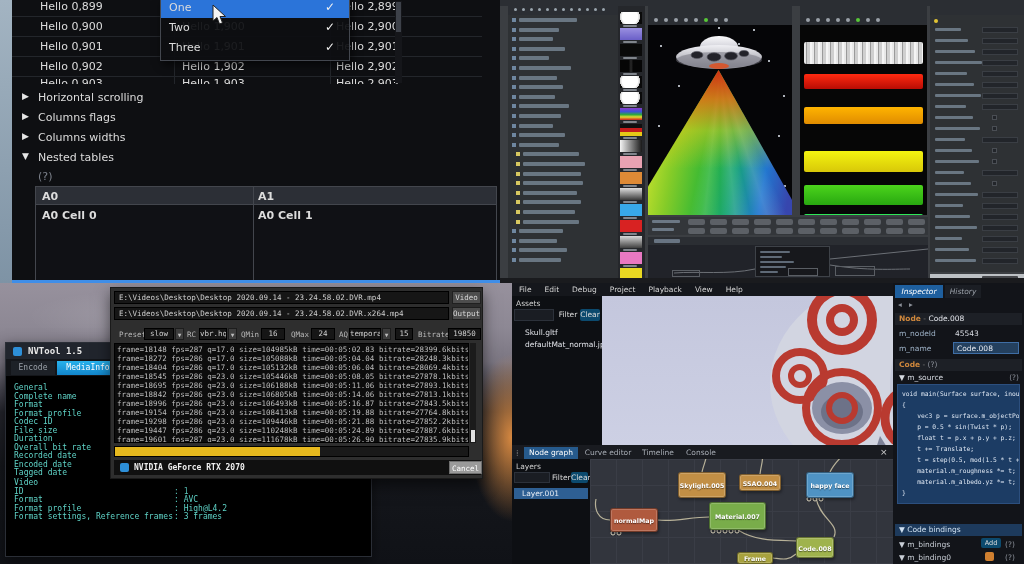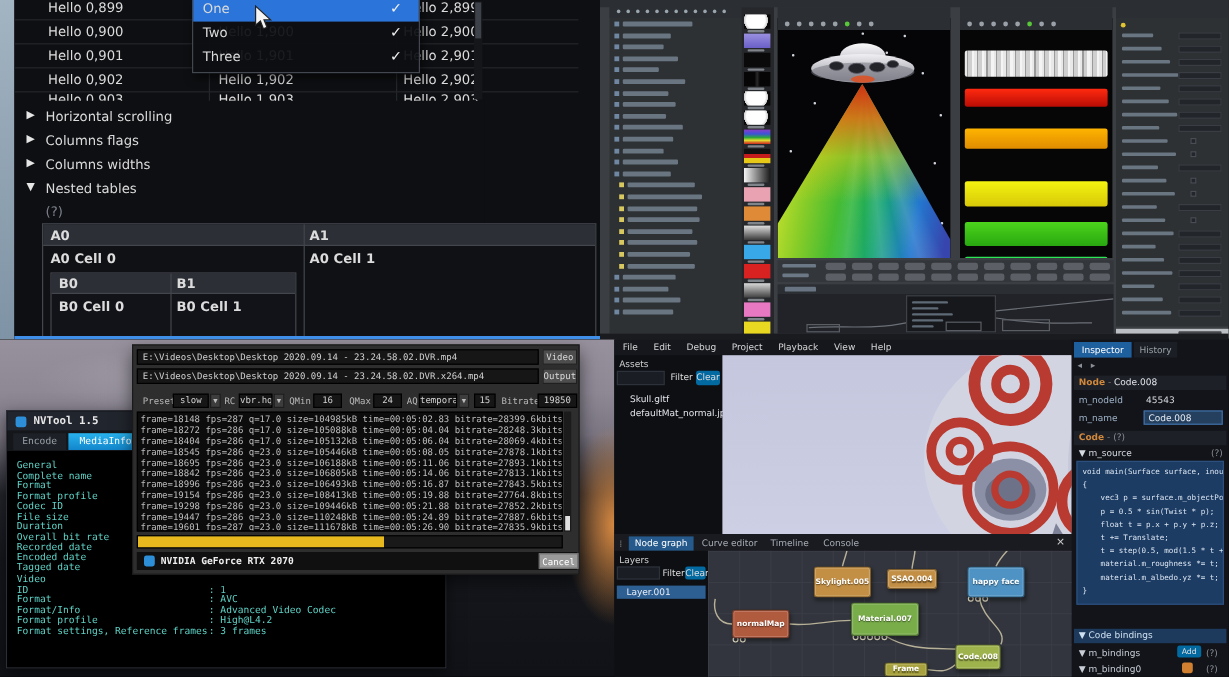--- a/index.html
+++ b/index.html
@@ -97,25 +97,25 @@
   .gpurow{position:absolute;left:3px;top:172px;width:367px;height:15px;background:#101010;}
   .cancel{position:absolute;left:335px;top:1px;width:33px;height:13px;background:#9a9a9a;color:#fff;
           text-align:center;line-height:13px;border:1px solid #6f6f6f;}
 
   
   .q-br{position:absolute;left:512px;top:283px;width:512px;height:281px;background:#15171c;overflow:hidden;font-size:7.5px;}
   .menu{position:absolute;left:0;top:0;width:512px;height:13px;background:#15171c;display:flex;gap:13px;
         padding:2px 0 0 7px;color:#d6d6d6;}
   .assets{position:absolute;left:0;top:13px;width:90px;height:149px;background:#0d0f13;}
   .minibtn{position:absolute;height:12px;line-height:12px;text-align:center;color:#ddd;}
-  .blue{background:#0369a1;border-radius:2px;}
+  .blue{background:#0c4a6e;border-radius:2px;}
   .vp3{position:absolute;left:90px;top:13px;width:291px;height:149px;overflow:hidden;
        background:linear-gradient(180deg,#c4c7dd,#cdd0e4);}
   .insp{position:absolute;left:381px;top:0;width:131px;height:281px;background:#121419;color:#c9ced6;}
-  .itab{position:absolute;top:2px;height:13px;line-height:13px;text-align:center;}
+  .itab{position:absolute;top:2px;height:13px;line-height:13px;text-align:center;font-style:italic;}
   .ihdr{position:absolute;left:2px;width:127px;height:12px;background:#1d2026;line-height:12px;padding-left:4px;}
   .codebox{position:absolute;left:4px;top:101px;width:123px;height:120px;background:#1c3c64;border:1px solid #2c4f7e;
            color:#dde6f2;font-size:6.3px;line-height:11px;padding:3px 0 0 4px;overflow:hidden;}
   .codebox div{white-space:pre;}
   .ng{position:absolute;left:0;top:162px;width:381px;height:119px;background:#191b20;}
   .ngtab{position:absolute;top:2px;height:12px;line-height:12px;text-align:center;color:#a7acb4;}
   .layers{position:absolute;left:0;top:14px;width:78px;height:105px;background:#0d0f13;}
   .graph{position:absolute;left:78px;top:14px;width:303px;height:105px;background:#32353d;overflow:hidden;
      background-image:linear-gradient(#3a3d46 1px,transparent 1px),linear-gradient(90deg,#3a3d46 1px,transparent 1px);
      background-size:26px 26px;}
@@ -217,29 +217,20 @@
       <div class="help">(?)</div>
 
       <div class="ntable">
         <div class="nthead">
           <b class="abs" style="left:6px;top:3px">A0</b>
           <b class="abs" style="left:222px;top:3px">A1</b>
         </div>
         <div class="ntv" style="left:217px"></div>
         <span class="abs" style="left:6px;top:22px;font-weight:bold">A0 Cell 0</span>
         <span class="abs" style="left:222px;top:22px;font-weight:bold">A0 Cell 1</span>
-        <div class="abs" style="left:6px;top:40px;width:205px;height:54px;border:1px solid #43464d;background:#121318">
-          <div class="nthead" style="height:17px">
-            <b class="abs" style="left:6px;top:2px">B0</b>
-            <b class="abs" style="left:104px;top:2px">B1</b>
-          </div>
-          <div class="ntv" style="left:99px"></div>
-          <span class="abs" style="left:6px;top:21px;font-weight:bold">B0 Cell 0</span>
-          <span class="abs" style="left:104px;top:21px;font-weight:bold">B0 Cell 1</span>
-        </div>
       </div>
       <div class="btm-blue"></div>
     </div>
   </div>
 
   <div class="q-tr">
     <div class="abs hdrbar" style="left:0;top:0;width:524px;height:6px"></div>
 
     <div class="abs" style="left:8px;top:6px;width:110px;height:272px;background:#2e3134">
       <div class="panel-title" style="left:0;top:0;width:110px"></div>
@@ -575,24 +566,20 @@
   <div class="nvrow">
     <span>ID</span>
     <span class="v">: 1</span>
   </div>
 
   <div class="nvrow">
     <span>Format</span>
     <span class="v">: AVC</span>
   </div>
 
-  <div class="nvrow">
-    <span>Format/Info</span>
-    <span class="v">: Advanced Video Codec</span>
-  </div>
 
   <div class="nvrow">
     <span>Format profile</span>
     <span class="v">: High@L4.2</span>
   </div>
 
 
 
   <div class="nvrow">
     <span>Format settings, Reference frames</span>

